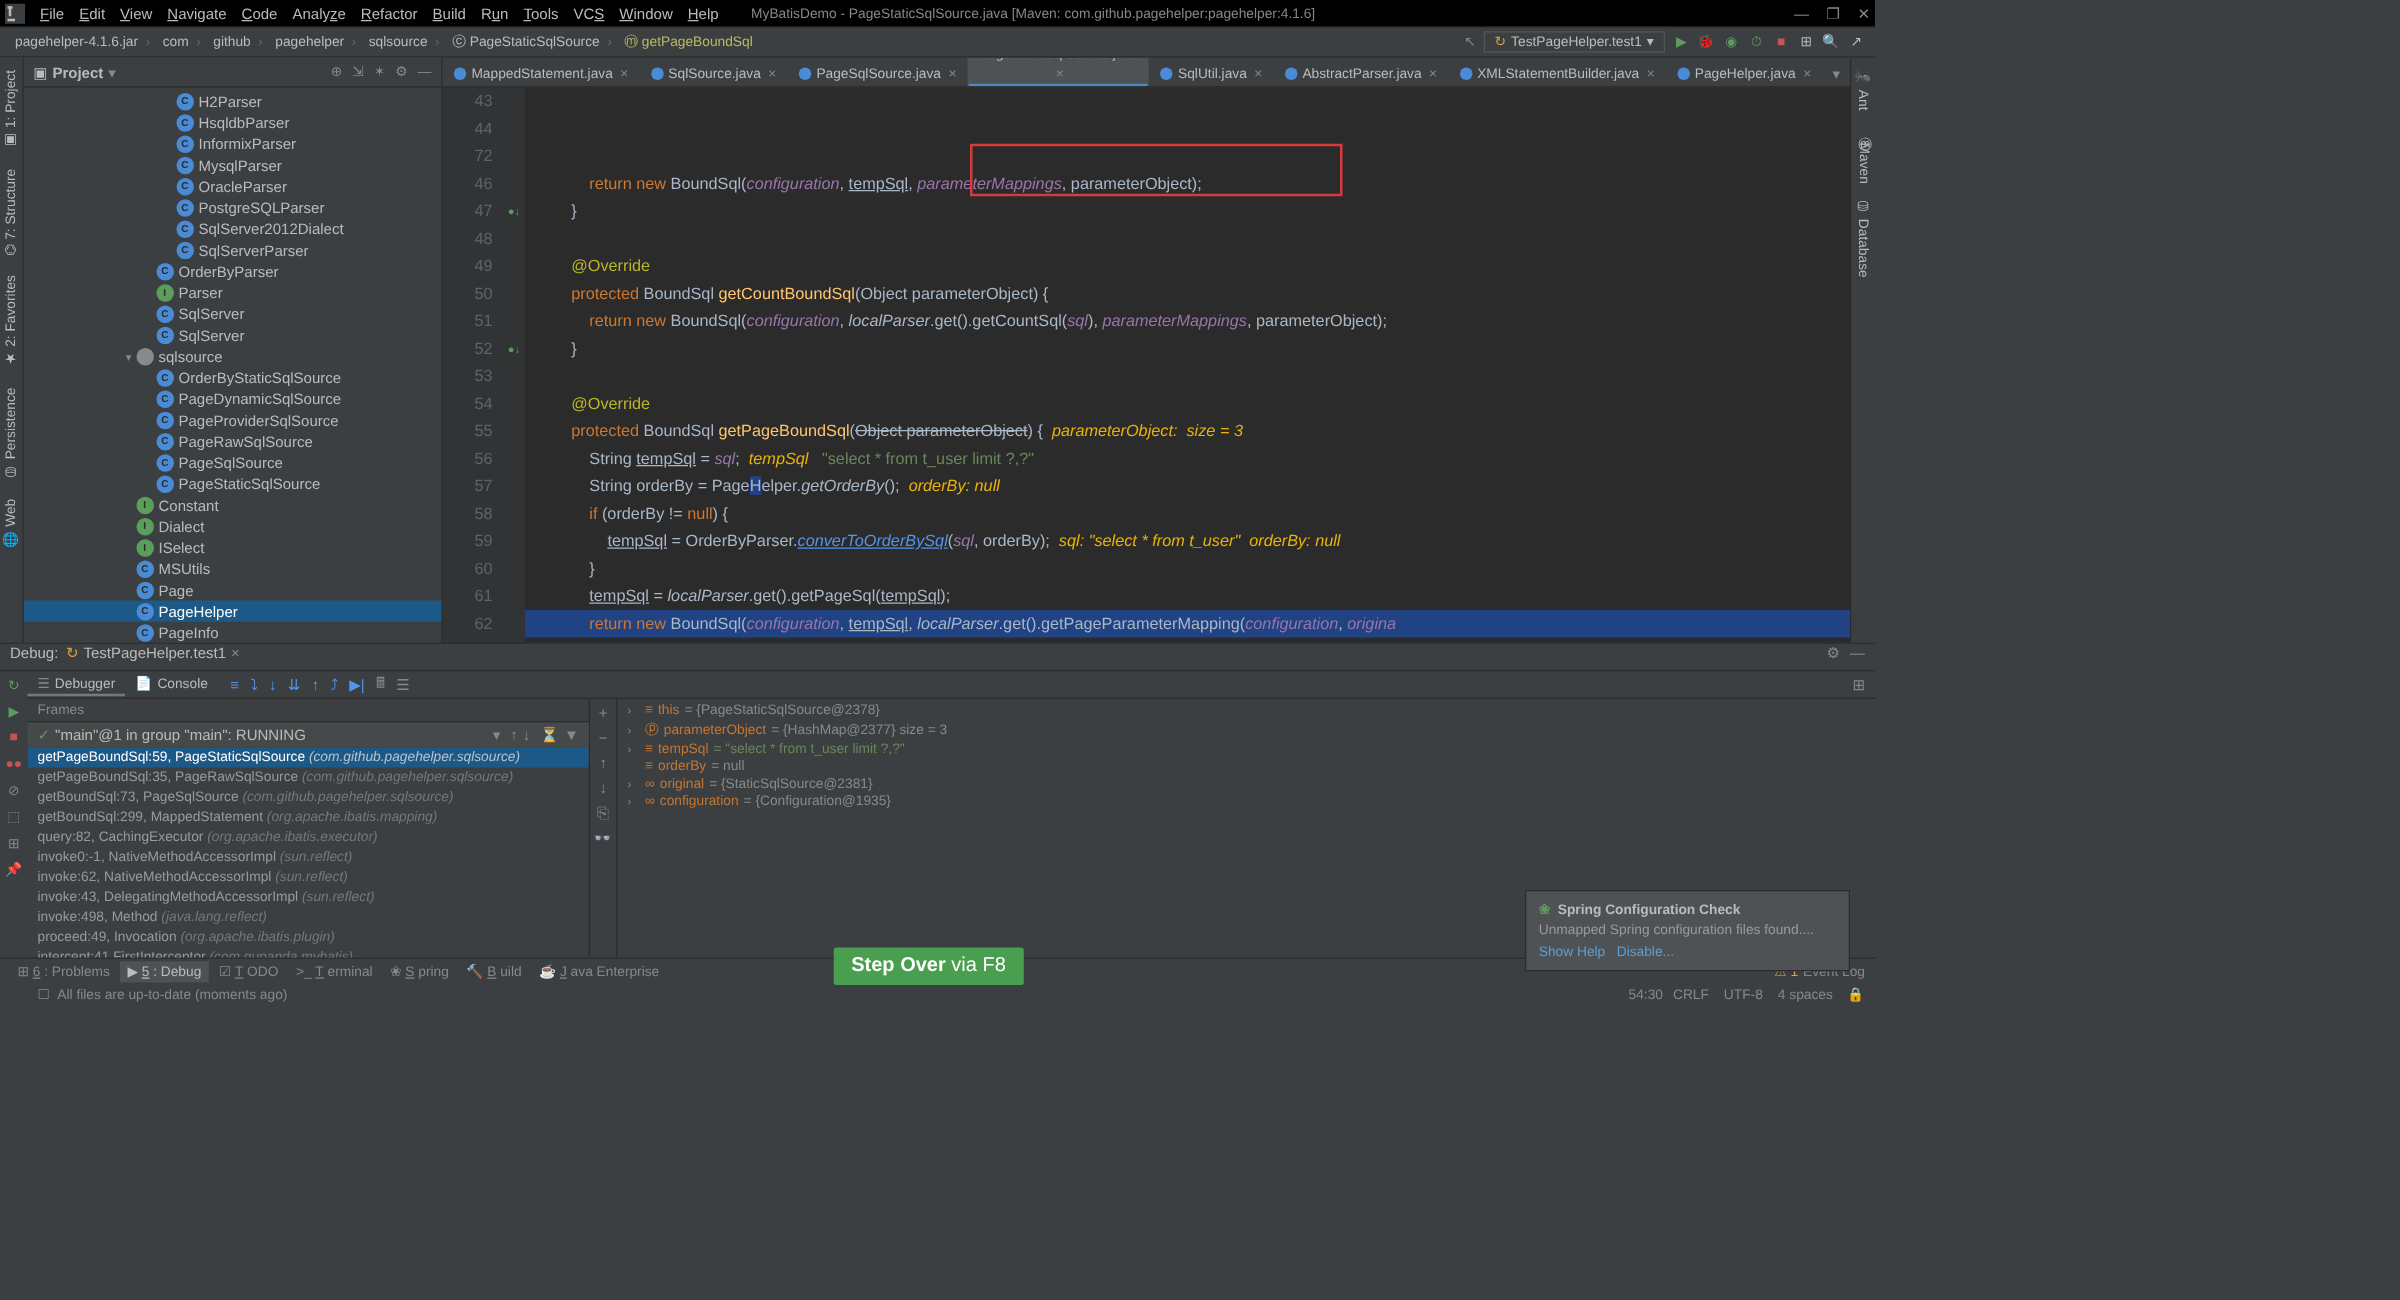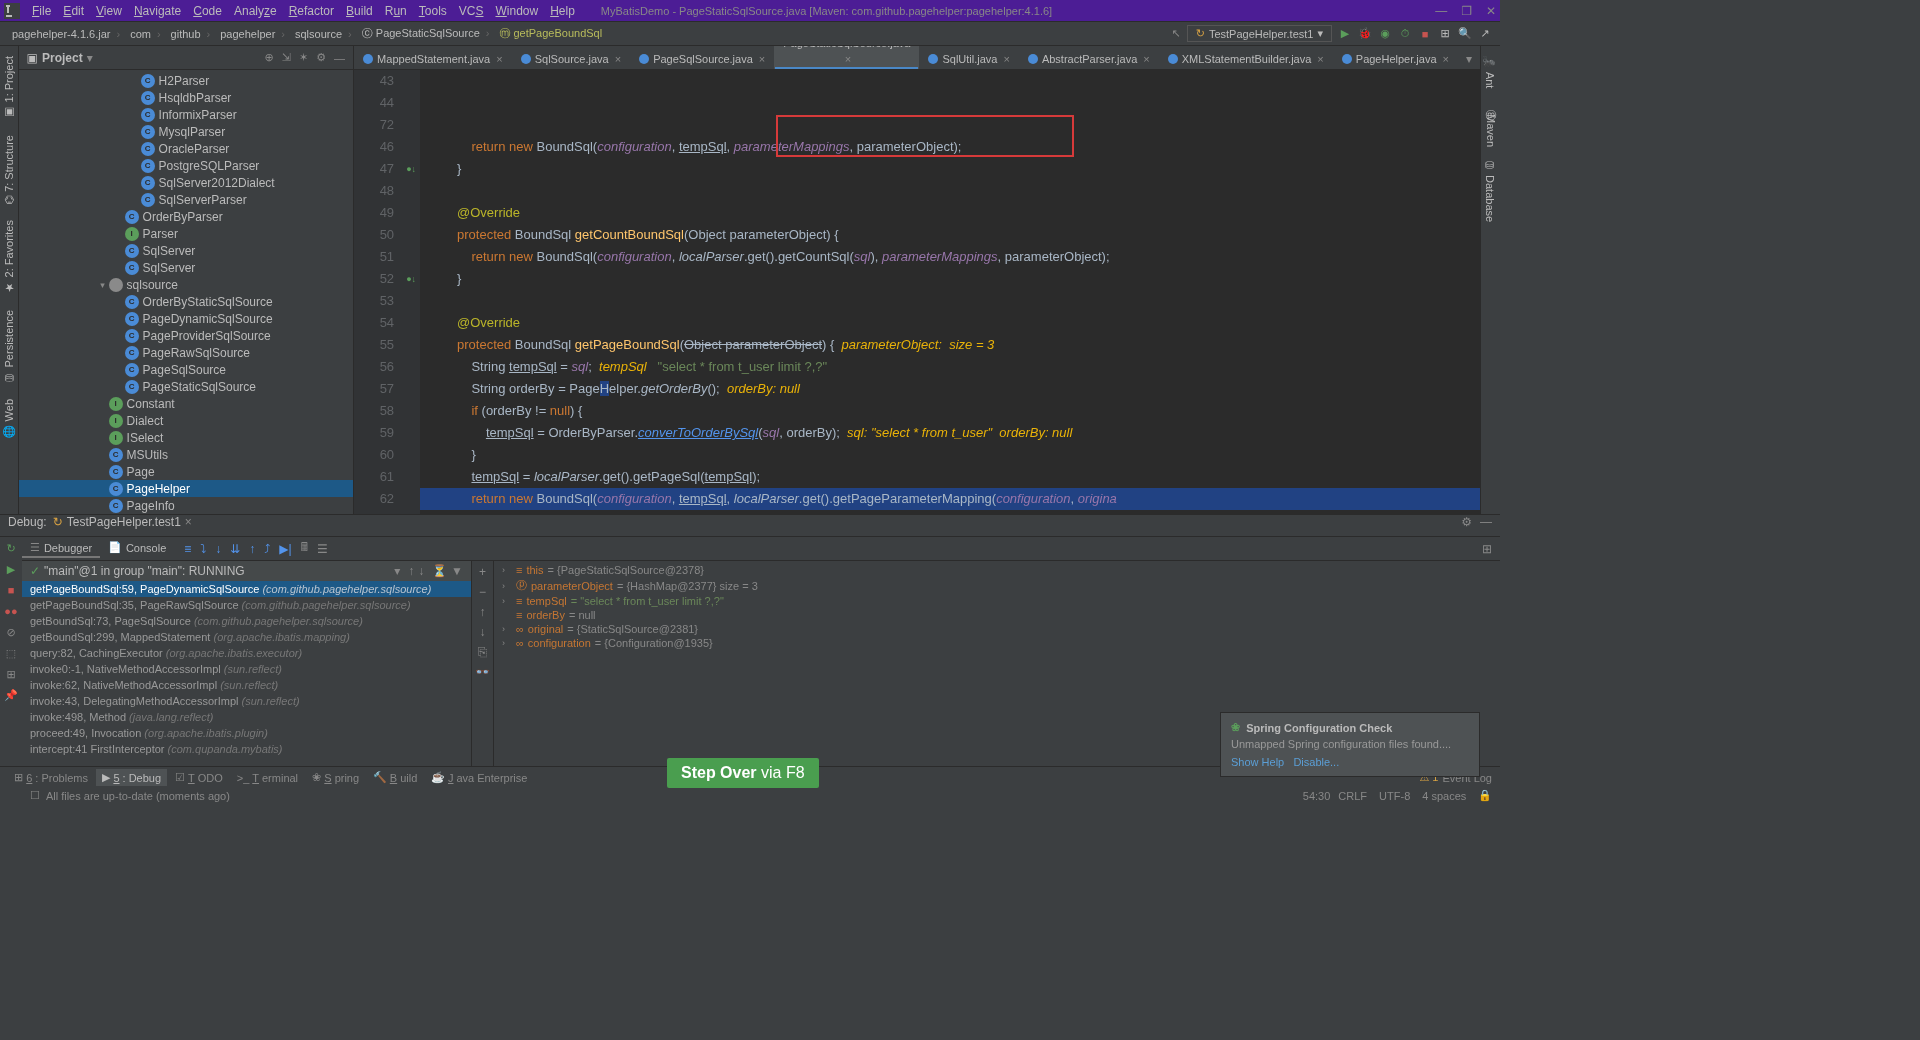--- a/index.html
+++ b/index.html
@@ -1,17 +1,17 @@
 <!DOCTYPE html>
 <html><head>
 <meta charset="utf-8">
 <style>
 * { margin:0; padding:0; box-sizing:border-box; font-family:"Segoe UI",Arial,sans-serif; }
 body { background:#3c3f41; color:#bbb; font-size:12px; overflow:hidden; width:1500px; height:812px; position:relative; }
-.menubar { height:22px; background:#4c1d95; border-bottom:1px solid #2b2b2b; display:flex; align-items:center; padding:0 4px; }
+.menubar { height:22px; background:#000000; border-bottom:1px solid #2b2b2b; display:flex; align-items:center; padding:0 4px; }
 .ij-logo { width:16px; height:16px; background:#3c3f41; margin-right:6px; display:flex; align-items:center; justify-content:center; }
 .menubar .menu-item { padding:0 6px; color:#bbb; cursor:pointer; }
 .menubar .menu-item u { text-decoration:underline; }
 .menubar .window-title { margin-left:20px; color:#888; font-size:11px; }
 .menubar .win-controls { margin-left:auto; display:flex; gap:14px; color:#888; }
 .navbar { height:24px; background:#3c3f41; border-bottom:1px solid #2b2b2b; display:flex; align-items:center; padding:0 8px; font-size:11px; }
 .navbar .crumb { color:#bbb; padding:0 4px; }
 .navbar .crumb.sep::after { content:"›"; color:#666; margin:0 2px 0 6px; }
 .navbar .crumb.method { color:#b9bc5c; }
 .navbar-right { margin-left:auto; display:flex; align-items:center; gap:6px; }
@@ -421,31 +421,32 @@
           <span style="color:#5394ec">⤴</span>
           <span style="color:#5394ec">▶|</span>
           <span style="color:#888">🖩</span>
           <span style="color:#888">☰</span>
         </div>
         <span style="flex:1"></span>
         <span style="color:#888;margin-right:8px;cursor:pointer">⊞</span>
       </div>
       <div class="debug-body">
         <div class="frames-col">
+          <div class="hdr">Frames</div>
           <div class="thread-row">
             <span style="color:#5b9e5b;margin-right:4px">✓</span>
             <span style="flex:1">"main"@1 in group "main": RUNNING</span>
             <span style="color:#888">▾</span>
             <span style="color:#888;margin-left:8px">↑</span>
             <span style="color:#888;margin-left:4px">↓</span>
             <span style="color:#888;margin-left:8px">⏳</span>
             <span style="color:#888;margin-left:4px">▼</span>
           </div>
           <div class="frames-list" id="frames">
-              <div class="frame-row sel"><span class="main-part">getPageBoundSql:59, PageDynamicSqlSource </span><span class="dim-part">(com.github.pagehelper.sqlsource)</span></div>
+              <div class="frame-row sel"><span class="main-part">getPageBoundSql:59, PageStaticSqlSource </span><span class="dim-part">(com.github.pagehelper.sqlsource)</span></div>
               <div class="frame-row"><span class="main-part">getPageBoundSql:35, PageRawSqlSource </span><span class="dim-part">(com.github.pagehelper.sqlsource)</span></div>
               <div class="frame-row"><span class="main-part">getBoundSql:73, PageSqlSource </span><span class="dim-part">(com.github.pagehelper.sqlsource)</span></div>
               <div class="frame-row"><span class="main-part">getBoundSql:299, MappedStatement </span><span class="dim-part">(org.apache.ibatis.mapping)</span></div>
               <div class="frame-row"><span class="main-part">query:82, CachingExecutor </span><span class="dim-part">(org.apache.ibatis.executor)</span></div>
               <div class="frame-row"><span class="main-part">invoke0:-1, NativeMethodAccessorImpl </span><span class="dim-part">(sun.reflect)</span></div>
               <div class="frame-row"><span class="main-part">invoke:62, NativeMethodAccessorImpl </span><span class="dim-part">(sun.reflect)</span></div>
               <div class="frame-row"><span class="main-part">invoke:43, DelegatingMethodAccessorImpl </span><span class="dim-part">(sun.reflect)</span></div>
               <div class="frame-row"><span class="main-part">invoke:498, Method </span><span class="dim-part">(java.lang.reflect)</span></div>
               <div class="frame-row"><span class="main-part">proceed:49, Invocation </span><span class="dim-part">(org.apache.ibatis.plugin)</span></div>
               <div class="frame-row"><span class="main-part">intercept:41 FirstInterceptor </span><span class="dim-part">(com.qupanda.mybatis)</span></div>

